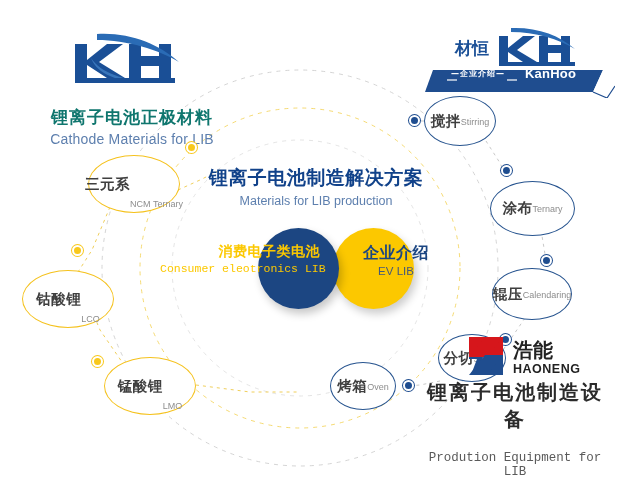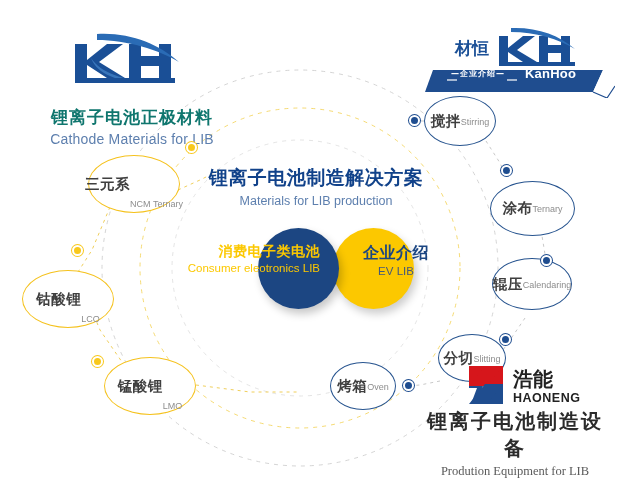--- a/index.html
+++ b/index.html
@@ -39,22 +39,22 @@
   }
 
   
   #brand-bottom{right:6px;bottom:10px;width:196px;text-align:center;}
   #brand-bottom .mark{height:46px;position:relative;}
   #brand-bottom .cn{
     font-size:20px;font-weight:bold;color:#2b2b2b;letter-spacing:2px;
     font-family:"DejaVu Sans","Liberation Sans",sans-serif;
   }
   #brand-bottom .en{
-    font-size:12.5px;color:#5a5a5a;margin-top:2px;
-    font-family:Liberation Serif, serif;
+    font-size:12.5px;color:#5a5a5a;margin-top:18px;
+    font-family:Liberation Mono, monospace;
   }
 
   
   #center-title{left:196px;top:165px;width:240px;text-align:center;}
   #center-title .cn{
     font-size:19px;font-weight:bold;color:#11428a;letter-spacing:0.5px;
     font-family:"DejaVu Sans","Liberation Sans",sans-serif;white-space:nowrap;
   }
   #center-title .en{
     font-size:12.5px;color:#5d7fae;margin-top:3px;
@@ -71,21 +71,21 @@
     left:258px;top:228px;width:81px;height:81px;background:#1c4682;
     box-shadow:3px 5px 9px rgba(0,0,0,0.22);
   }
   #label-consumer{left:160px;top:243px;width:160px;text-align:right;}
   #label-consumer .cn{
     font-size:14px;font-weight:bold;color:#fcc800;letter-spacing:0.5px;
     font-family:"DejaVu Sans","Liberation Sans",sans-serif;white-space:nowrap;
   }
   #label-consumer .en{
     font-size:11.5px;color:#fcc800;margin-top:1px;
-    font-family:Liberation Sans, sans-serif;white-space:nowrap;
+    font-family:Liberation Mono, monospace;white-space:nowrap;
   }
   #label-ev{left:348px;top:243px;width:96px;text-align:center;}
   #label-ev .cn{
     font-size:16px;font-weight:bold;color:#1c4682;letter-spacing:0.5px;
     font-family:"DejaVu Sans","Liberation Sans",sans-serif;white-space:nowrap;
   }
   #label-ev .en{
     font-size:11.5px;color:#44587a;margin-top:1px;
     font-family:"Liberation Sans",sans-serif;white-space:nowrap;
   }
@@ -212,21 +212,21 @@
   <div class="node blue" style="left:424px;top:96px;width:72px;height:50px;">
     <span class="cn">搅拌</span>
     <span class="en">Stirring</span>
   </div>
 
   <div class="node blue" style="left:490px;top:181px;width:85px;height:55px;">
     <span class="cn">涂布</span>
     <span class="en">Ternary</span>
   </div>
 
-  <div class="node blue" style="left:492px;top:258px;width:80px;height:52px;">
+  <div class="node blue" style="left:492px;top:268px;width:80px;height:52px;">
     <span class="cn">辊压</span>
     <span class="en">Calendaring</span>
   </div>
 
   <div class="node blue" style="left:438px;top:334px;width:68px;height:48px;">
     <span class="cn">分切</span>
     <span class="en">Slitting</span>
   </div>
 
   <div class="node blue" style="left:330px;top:362px;width:66px;height:48px;">

